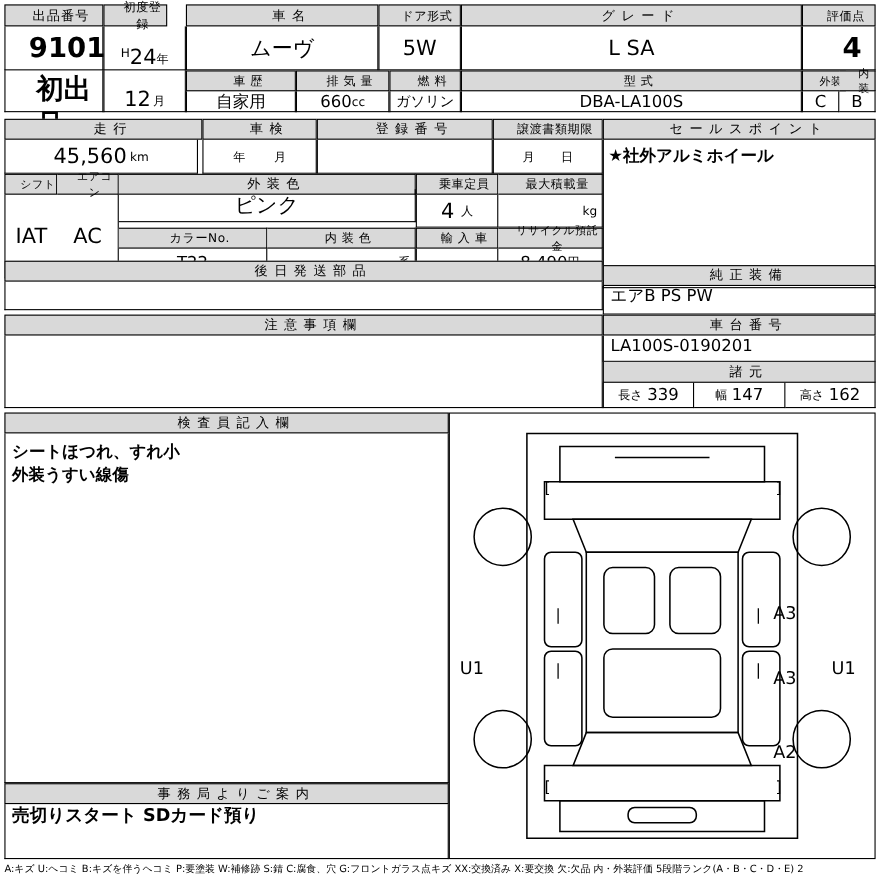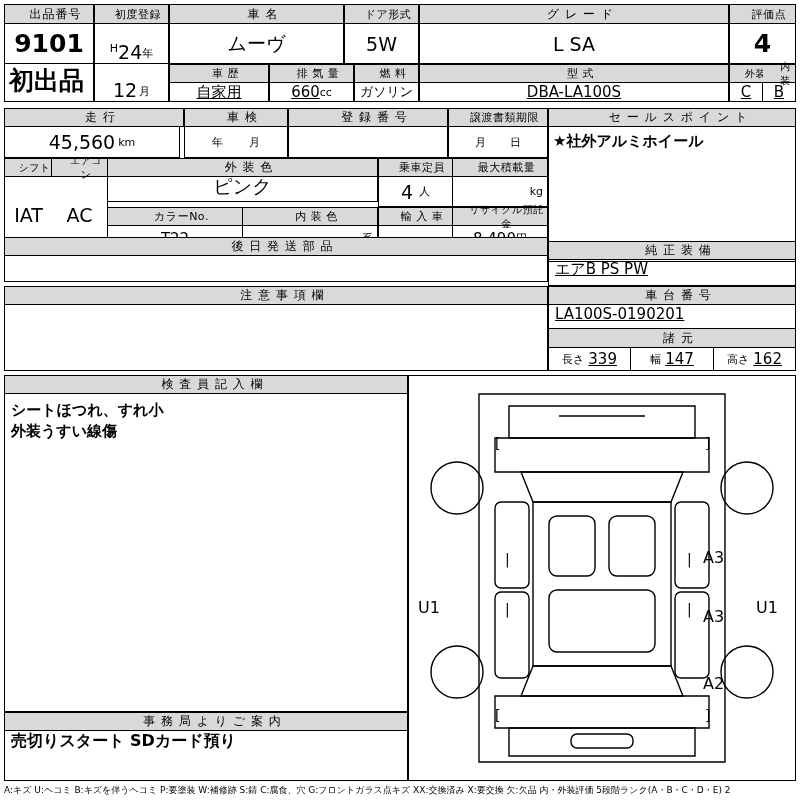--- a/index.html
+++ b/index.html
@@ -11,44 +11,44 @@
     -webkit-font-smoothing:none;
   }
   .sheet{position:relative;width:800px;height:800px;}
   .bx{position:absolute;box-sizing:border-box;border:1px solid #000;}
   .hdr{background:#d9d9d9;padding-left:13px;}
   .c{display:flex;align-items:center;justify-content:center;text-align:center;}
   .l{display:flex;align-items:flex-start;justify-content:flex-start;}
   .lbl{font-size:12px;letter-spacing:1px;}
   .lbl-s{font-size:11px;letter-spacing:0.5px;}
   .val{font-size:19px;}
-  .val-s{font-size:15px;text-decoration:underline;}
+  .val-s{font-size:15px;}
   .val-xs{font-size:13px;}
-  .big{font-size:25px;font-weight:bold;}
+  .big{font-size:25px;font-weight:bold;margin-left:24px;}
   .bold{font-weight:bold;}
   .unit{font-size:11px;}
   .sup{font-size:11px;vertical-align:top;}
   .pad6{padding-left:6px;}
   .footer{position:absolute;left:0;bottom:0;width:800px;font-size:9px;letter-spacing:0px;white-space:nowrap;}
   svg{display:block;}
 </style>
 </head>
 <body>
 
 <div class="sheet">
 
   <div class="bx hdr c lbl" style="left:4px;top:4px;width:90px;height:20px;">出品番号</div>
   <div class="bx c" style="left:4px;top:24px;width:90px;height:40px;border-top:0;">
     <span class="big">9101</span>
   </div>
   <div class="bx l" style="left:4px;top:64px;width:90px;height:38px;border-top:0;">
     <span class="big" style="padding-left:4px;">初出品</span>
   </div>
 
-  <div class="bx hdr c lbl-s" style="left:94px;top:4px;width:75px;height:20px;">初度登録</div>
+  <div class="bx hdr c lbl-s" style="left:94px;top:4px;width:58px;height:20px;">初度登録</div>
   <div class="bx" style="left:94px;top:24px;width:75px;height:40px;border-top:0;">
     <div style="display:flex;align-items:flex-end;justify-content:center;height:100%;padding-bottom:4px;">
       <span class="sup" style="padding-bottom:8px;">H</span>
       <span class="val">24</span>
       <span class="unit" style="padding-bottom:2px;">年</span>
     </div>
   </div>
   <div class="bx" style="left:94px;top:64px;width:75px;height:38px;border-top:0;">
     <div style="display:flex;align-items:flex-end;justify-content:center;height:100%;padding-bottom:4px;">
       <span class="val">12</span>

